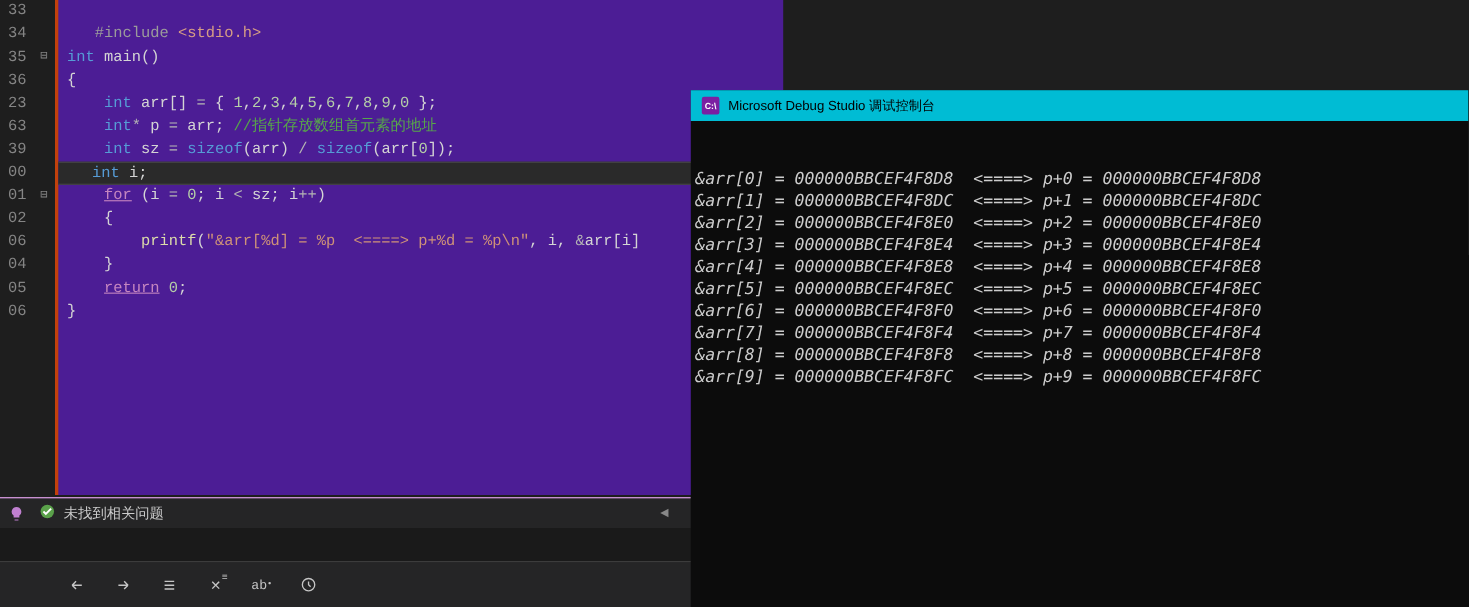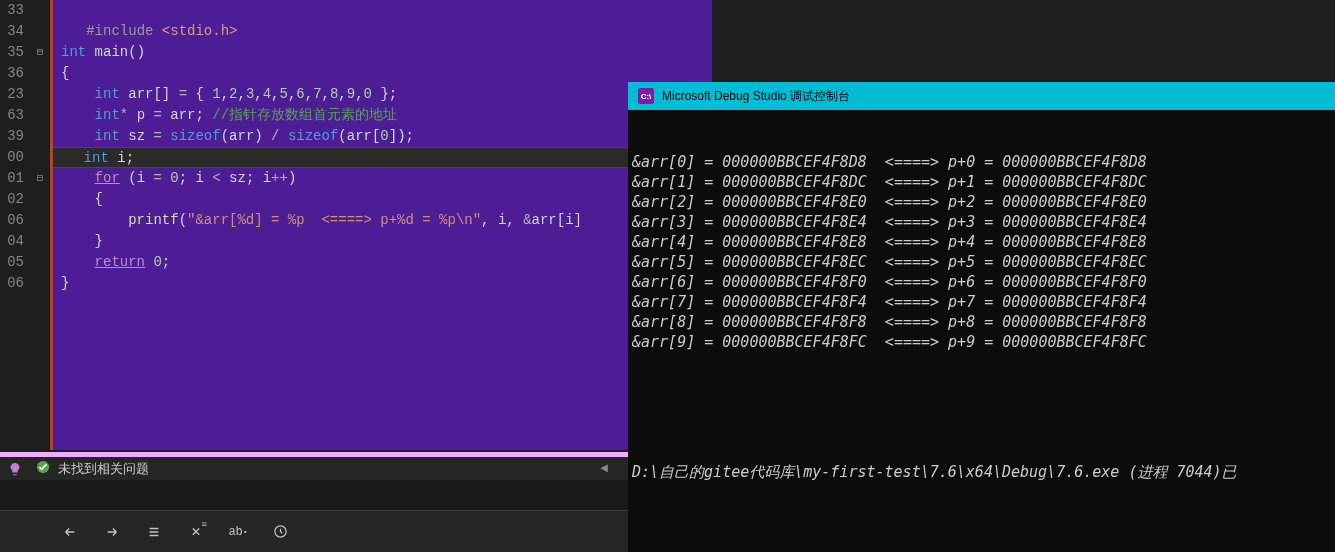--- a/index.html
+++ b/index.html
@@ -69,21 +69,21 @@
   .func { color: #dcdcaa; }
   .op { color: #b4b4b4; }
 
   .status-bar {
     position: absolute;
     left: 0;
     top: 452px;
     width: 628px;
     height: 28px;
     background: #252526;
-    border-top: 5px solid #f0abfc;
+    border-top: 1px solid #f0abfc;
     display: flex;
     align-items: center;
     color: #cccccc;
     font-size: 13px;
   }
   .status-icon {
     width: 30px; height: 28px;
     display: flex; align-items: center; justify-content: center;
     color: #888;
   }
@@ -251,16 +251,15 @@
 </div>
 
 <div class="console-window">
   <div class="console-title">
     <div class="console-title-icon">C:\</div>
     <span>Microsoft Debug Studio 调试控制台</span>
   </div>
   <div class="console-body">
     <div id="console-rows"><div class="console-row">&amp;arr[0] = 000000BBCEF4F8D8  &lt;====&gt; p+0 = 000000BBCEF4F8D8</div><div class="console-row">&amp;arr[1] = 000000BBCEF4F8DC  &lt;====&gt; p+1 = 000000BBCEF4F8DC</div><div class="console-row">&amp;arr[2] = 000000BBCEF4F8E0  &lt;====&gt; p+2 = 000000BBCEF4F8E0</div><div class="console-row">&amp;arr[3] = 000000BBCEF4F8E4  &lt;====&gt; p+3 = 000000BBCEF4F8E4</div><div class="console-row">&amp;arr[4] = 000000BBCEF4F8E8  &lt;====&gt; p+4 = 000000BBCEF4F8E8</div><div class="console-row">&amp;arr[5] = 000000BBCEF4F8EC  &lt;====&gt; p+5 = 000000BBCEF4F8EC</div><div class="console-row">&amp;arr[6] = 000000BBCEF4F8F0  &lt;====&gt; p+6 = 000000BBCEF4F8F0</div><div class="console-row">&amp;arr[7] = 000000BBCEF4F8F4  &lt;====&gt; p+7 = 000000BBCEF4F8F4</div><div class="console-row">&amp;arr[8] = 000000BBCEF4F8F8  &lt;====&gt; p+8 = 000000BBCEF4F8F8</div><div class="console-row">&amp;arr[9] = 000000BBCEF4F8FC  &lt;====&gt; p+9 = 000000BBCEF4F8FC</div></div>
     <div class="console-info">
-      <div class="console-row">D:\自己的gitee代码库\my-first-test\7.6\x64\Debug\7.6.exe (进程 7044)已</div>
     </div>
   </div>
 </div>
 
 </body></html>

